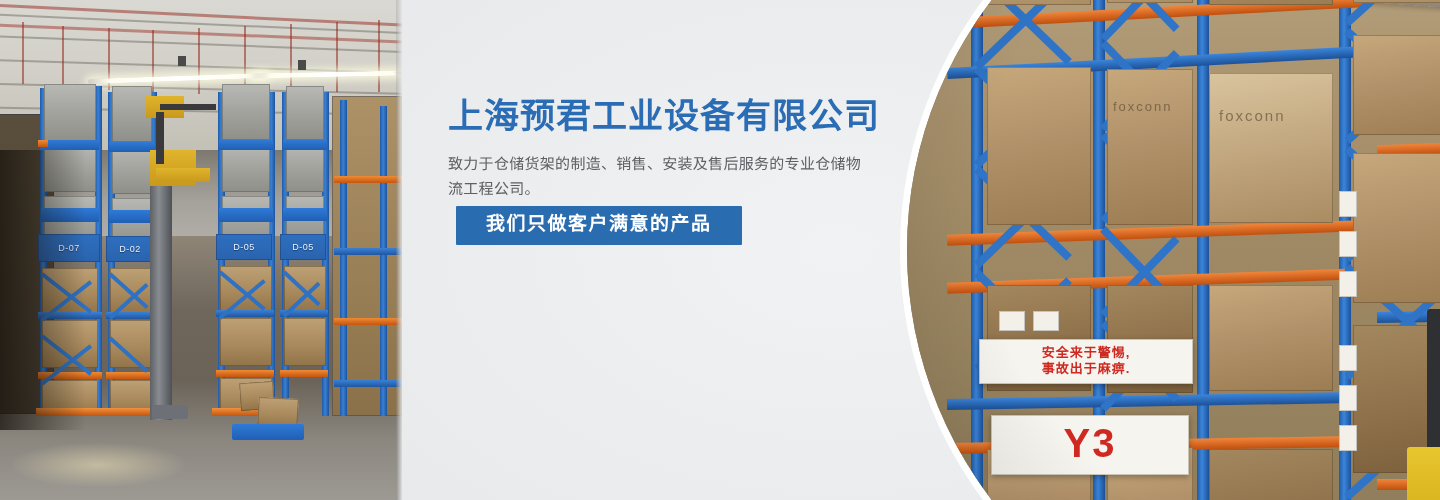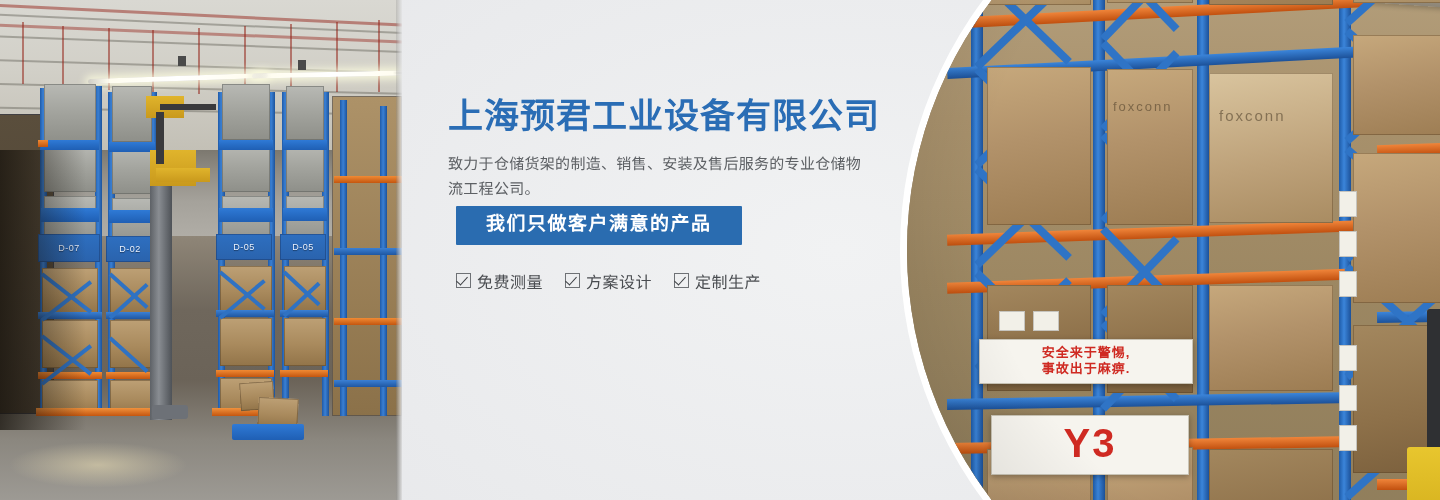--- a/index.html
+++ b/index.html
@@ -437,34 +437,20 @@
   <div class="center-panel">
     <div class="copy">
 
       <h1 class="title">上海预君工业设备有限公司</h1>
 
       <p class="subtitle">致力于仓储货架的制造、销售、安装及售后服务的专业仓储物流工程公司。</p>
 
 
       <button class="cta">我们只做客户满意的产品</button>
 
-      <div class="features">
-        <div class="feature">
-          <span class="tick"></span>
-          <span>免费测量</span>
-        </div>
-        <div class="feature">
-          <span class="tick"></span>
-          <span>方案设计</span>
-        </div>
-        <div class="feature">
-          <span class="tick"></span>
-          <span>定制生产</span>
-        </div>
-      </div>
 
     </div>
   </div>
 
   <div class="right-circle-wrap">
     <div class="right-circle">
       <div class="r-scene">
 
         <div class="r-duct" style="left:380px; top:112px; width:470px; height:62px; transform: rotate(4deg);"></div>
 

